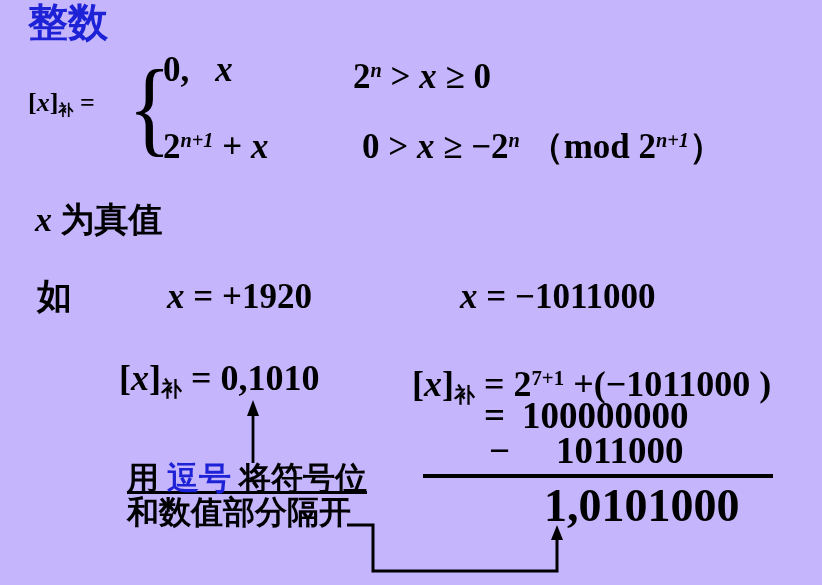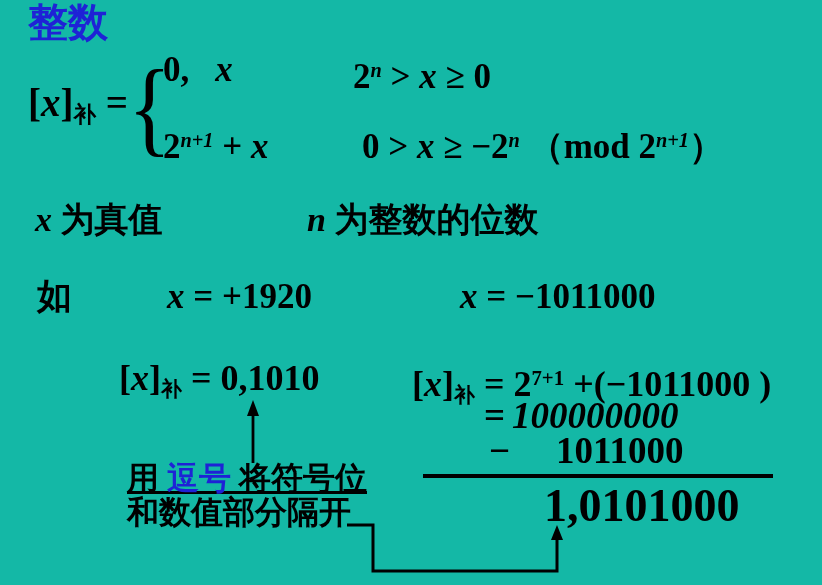--- a/index.html
+++ b/index.html
@@ -1,63 +1,62 @@
 <!DOCTYPE html>
 <html style="--accent-blue: #1e22d6;"><head>
 <meta charset="utf-8">
 <style>
   html,body{margin:0;padding:0;background:#ffffff;}
-  .slide{position:relative;width:822px;height:585px;background:#14b8a6;overflow:hidden;
+  .slide{position:relative;width:822px;height:585px;background:#c4b5fd;overflow:hidden;
          font-family:"Liberation Serif","DejaVu Serif",serif;}
   .t{position:absolute;font-family:"Liberation Serif","DejaVu Serif",serif;
      font-weight:700;color:#000;white-space:nowrap;}
   .it{font-style:italic;}
   .sup{font-size:0.58em;vertical-align:0.55em;}
   .sub{font-size:0.58em;vertical-align:-0.28em;}
   .blue{color:var(--accent-blue,#1e22d6);}
   .brace{font-weight:400;transform:scaleX(0.85);transform-origin:left top;}
   svg{position:absolute;overflow:visible;}
   .stroke{stroke:#000;fill:none;}
   .fillhead{fill:#000;stroke:none;}
   .rule{position:absolute;background:#000;}
 </style>
 </head>
 <body>
 
 <div class="slide">
 
   <div class="t blue" style="left:28px;top:0px;font-size:40px;line-height:46px;">整数</div>
 
-  <div class="t" style="left:28px;top:82px;font-size:39px;line-height:42px;text-align:center;"><span>[</span><span class="it">x</span><span>]</span><span class="sub">补</span><span> = </span></div>
+  <div class="t" style="left:28px;top:82px;font-size:26px;line-height:42px;text-align:center;"><span>[</span><span class="it">x</span><span>]</span><span class="sub">补</span><span> = </span></div>
 
   <div class="t brace" style="left:128px;top:50px;font-size:106px;line-height:116px;">{</div>
 
   <div class="t" style="left:163px;top:50px;font-size:35px;line-height:40px;"><span>0,</span><span class="it" style="margin-left:26px;">x</span></div>
   <div class="t" style="left:353px;top:50px;font-size:35px;line-height:40px;"><span>2</span><span class="sup it">n</span><span> &gt; </span><span class="it">x</span><span> ≥ 0</span></div>
 
   <div class="t" style="left:163px;top:120px;font-size:35px;line-height:40px;"><span>2</span><span class="sup it">n+1</span><span> + </span><span class="it">x</span></div>
   <div class="t" style="left:362px;top:120px;font-size:35px;line-height:40px;"><span>0 &gt; </span><span class="it">x</span><span> ≥ −2</span><span class="sup it">n</span><span> （mod 2</span><span class="sup it">n+1</span><span>）</span></div>
 
   <div class="t" style="left:35px;top:200px;font-size:34px;line-height:40px;font-family:Liberation Serif, serif;"><span class="it">x</span><span> 为真值</span></div>
-  <div class="t" style="left:307px;top:200px;font-size:34px;line-height:40px;"><span class="it">n</span><span> 为整数的位数</span></div>
 
   <div class="t" style="left:37px;top:278px;font-size:35px;line-height:38px;">如</div>
   <div class="t" style="left:167px;top:278px;font-size:35px;line-height:38px;"><span class="it">x</span><span> = +1920</span></div>
   <div class="t" style="left:460px;top:278px;font-size:35px;line-height:38px;"><span class="it">x</span><span> = −1011000</span></div>
 
   <div class="t" style="left:119px;top:357px;font-size:36px;line-height:42px;text-align:center;"><span>[</span><span class="it">x</span><span>]</span><span class="sub">补</span><span> = 0,1010</span></div>
 
   <svg style="left:243px;top:399px;" width="20" height="66" viewBox="0 0 20 66">
     <line class="stroke" x1="10" y1="64" x2="10" y2="12" stroke-width="2.8"></line>
     <polygon class="fillhead" points="10,1 4,17 16,17"></polygon>
   </svg>
 
   <div class="t" style="left:412px;top:357px;font-size:36px;line-height:42px;"><span>[</span><span class="it">x</span><span>]</span><span class="sub">补</span><span> = 2</span><span class="sup">7+1</span><span> +(−1011000 )</span></div>
 
-  <div class="t" style="left:484px;top:396px;font-size:37px;line-height:40px;"><span>=</span><span style="margin-left:7px;font-style:italic;">100000000</span></div>
+  <div class="t" style="left:484px;top:396px;font-size:37px;line-height:40px;"><span>=</span><span style="margin-left:17px;">100000000</span></div>
 
   <div class="t" style="left:489px;top:431px;font-size:37px;line-height:40px;"><span>−</span><span style="margin-left:46px;">1011000</span></div>
 
   <div class="rule" style="left:423px;top:474px;width:350px;height:4px;"></div>
 
   <div class="t" style="left:544px;top:485px;font-size:46px;line-height:42px;">1,0101000</div>
 
   <div class="t" style="left:127px;top:461px;font-size:32px;line-height:34px;text-decoration:underline;"><span>用 </span><span class="blue">逗号</span><span> 将符号位</span></div>
   <div class="t" style="left:127px;top:495px;font-size:32px;line-height:34px;">和数值部分隔开</div>
 

